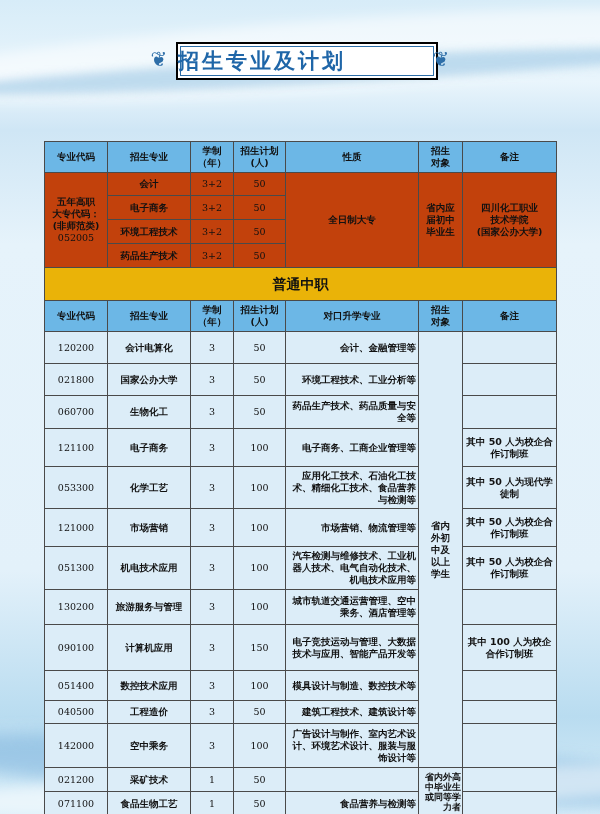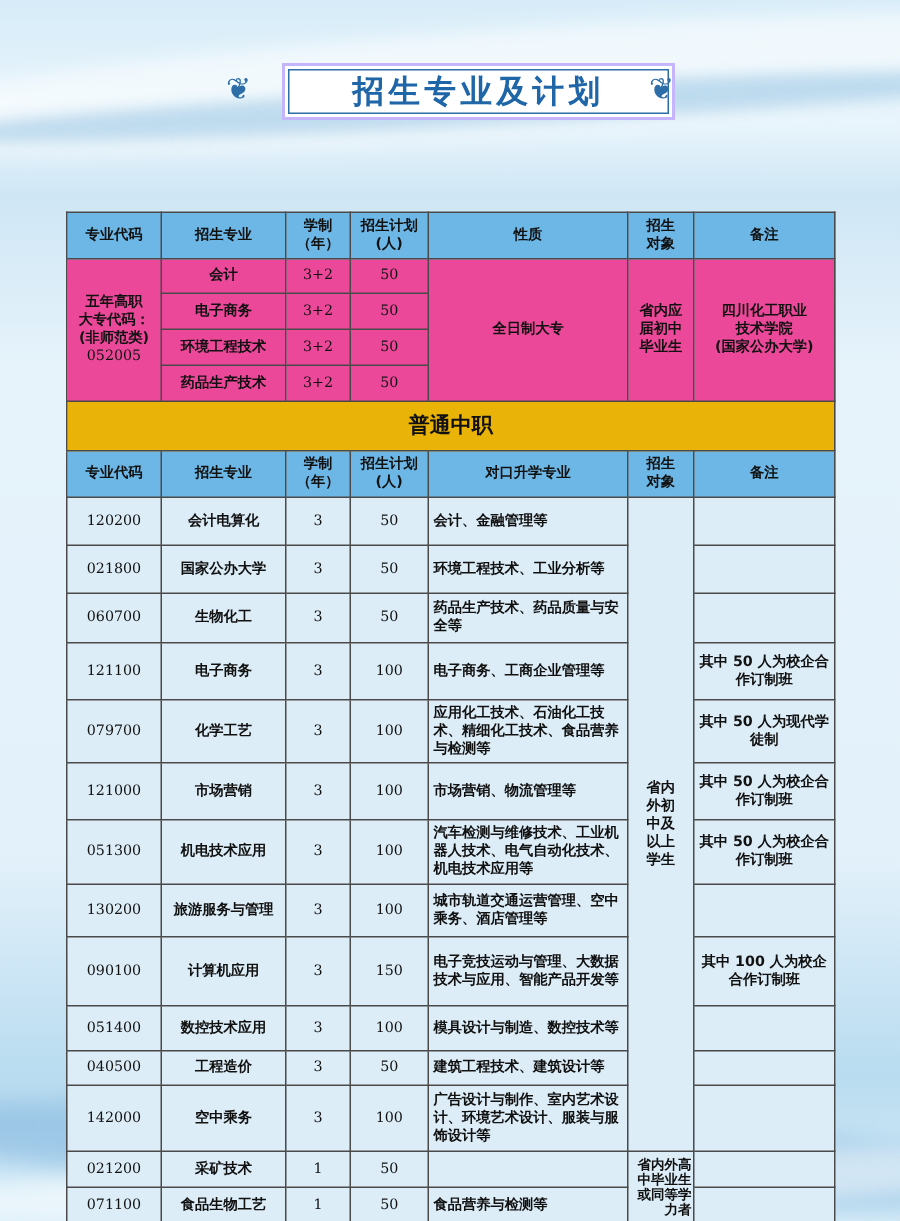--- a/index.html
+++ b/index.html
@@ -5,32 +5,32 @@
   html,body{margin:0;padding:0;}
   body{width:600px;height:814px;overflow:hidden;position:relative;
     font-family:"DejaVu Sans","Liberation Sans",sans-serif;
     background:linear-gradient(180deg,#d7ecf8 0%,#e9f5fc 10%,#cfe6f5 16%,#e6f3fb 30%,#e3f1fa 70%,#b9dcf0 88%,#d9eef9 100%);}
   .swoosh{position:absolute;border-radius:50%;pointer-events:none;}
   .sw1{left:-120px;top:20px;width:900px;height:70px;background:rgba(255,255,255,0.55);transform:rotate(-4deg);filter:blur(6px);}
   .sw2{left:-60px;top:58px;width:760px;height:26px;background:rgba(90,160,210,0.35);transform:rotate(-3deg);filter:blur(5px);}
   .sw3{left:-100px;top:740px;width:820px;height:60px;background:rgba(80,150,205,0.35);transform:rotate(3deg);filter:blur(8px);}
   .sw4{left:-80px;top:770px;width:820px;height:40px;background:rgba(255,255,255,0.5);transform:rotate(-2deg);filter:blur(6px);}
   .title-wrap{position:absolute;left:148px;top:40px;width:304px;height:40px;}
-  .title-box{position:absolute;left:40px;top:2px;width:258px;height:34px;background:#fff;border:2px solid #c4b5fd;box-shadow:inset 0 0 0 2px #fff,inset 0 0 0 3px #2d6ea8;
-    display:flex;align-items:center;justify-content:center;}
+  .title-box{position:absolute;left:28px;top:2px;width:258px;height:34px;background:#fff;border:2px solid #000000;box-shadow:inset 0 0 0 2px #fff,inset 0 0 0 3px #2d6ea8;
+    display:flex;align-items:center;justify-content:flex-start;}
   .title-text{font-family:"DejaVu Serif","Liberation Serif",serif;font-weight:bold;font-size:21px;color:#1f66a8;letter-spacing:3px;}
   .orn{position:absolute;top:4px;width:22px;height:30px;color:#2d6ea8;font-size:20px;line-height:30px;text-align:center;}
   .orn.l{left:0;} .orn.r{right:0;}
   table{position:absolute;left:44px;top:97px;width:512px;border-collapse:collapse;table-layout:fixed;margin-top:44px;}
   td,th{border:1px solid #4a4a4a;font-size:9.5px;text-align:center;vertical-align:middle;padding:0 2px;line-height:12px;color:#111;font-weight:bold;}
   th{background:#6cb7e6;font-weight:bold;}
-  .upper td{background:#ec4899;}
+  .upper td{background:#c2410c;}
   .lower td{background:#dcedf8;}
   .section td{background:#eab308;font-size:14px;height:32px;}
-  .left{text-align:left;padding-left:3px;}
+  .left{text-align:right;padding-left:3px;}
   .num{font-family:"DejaVu Serif","Liberation Serif",serif;font-weight:normal;}
   .tight{font-size:9px;line-height:10px;text-align:right;padding:0 1px;}
 </style>
 </head>
 <body>
 
 <div class="swoosh sw1"></div>
 <div class="swoosh sw2"></div>
 <div class="swoosh sw3"></div>
 <div class="swoosh sw4"></div>
@@ -154,21 +154,21 @@
   <tr class="lower" style="height:38px">
     <td class="num">121100</td>
     <td>电子商务</td>
     <td class="num">3</td>
     <td class="num">100</td>
     <td class="left">电子商务、工商企业管理等</td>
     <td>其中 50 人为校企合作订制班</td>
   </tr>
 
   <tr class="lower" style="height:42px">
-    <td class="num">079700</td>
+    <td class="num">053300</td>
     <td>化学工艺</td>
     <td class="num">3</td>
     <td class="num">100</td>
     <td class="left">应用化工技术、石油化工技术、精细化工技术、食品营养与检测等</td>
     <td>其中 50 人为现代学徒制</td>
   </tr>
 
   <tr class="lower" style="height:38px">
     <td class="num">121000</td>
     <td>市场营销</td>

